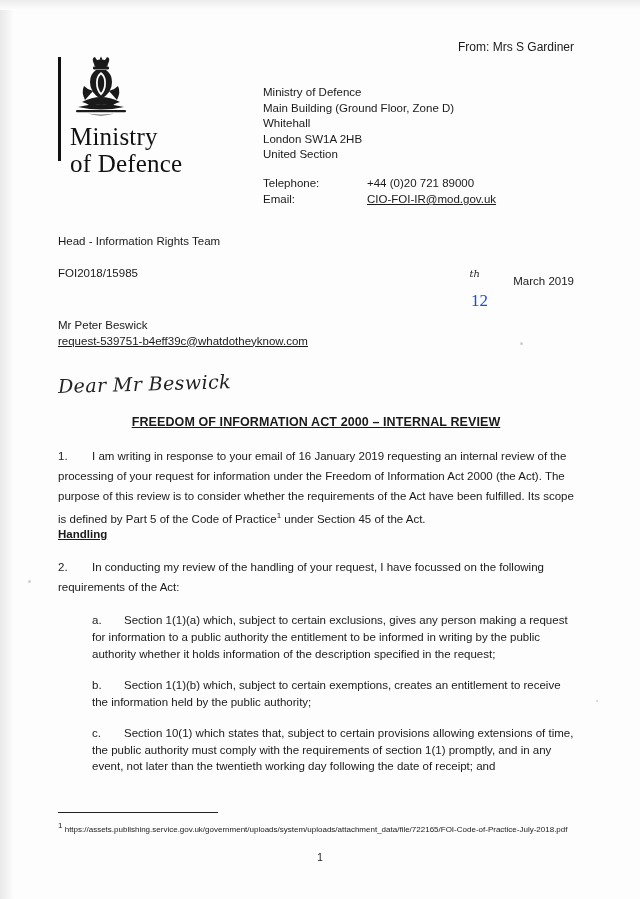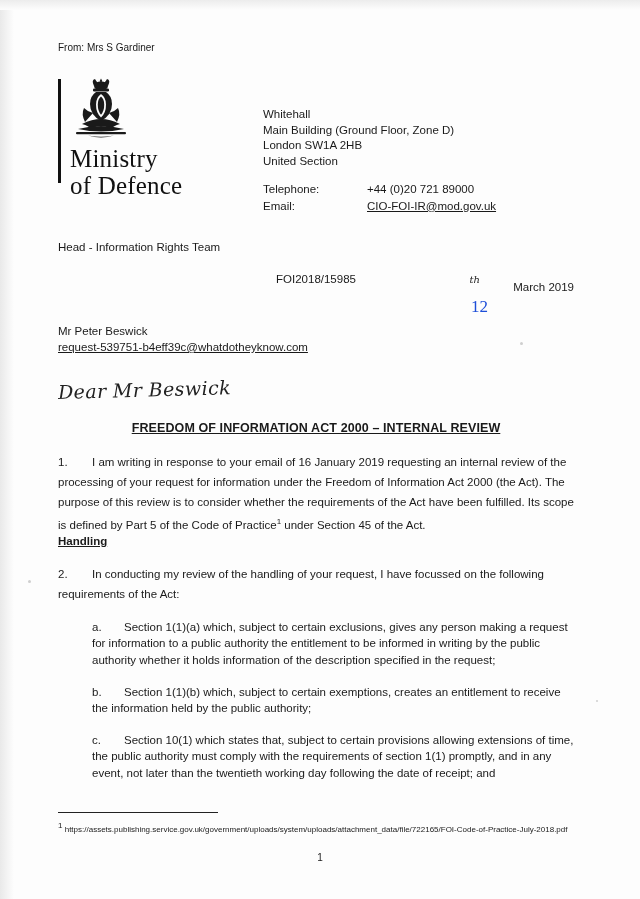--- a/index.html
+++ b/index.html
@@ -37,23 +37,23 @@
     background: linear-gradient(to bottom, #ececec, #fdfdfd);
   }
   .content {
     position: absolute;
     left: 58px;
     top: 40px;
     width: 516px;
   }
 
   .from-line {
-    font-size: 10px;
+    font-size: 12px;
     line-height: 15px;
-    margin-bottom: 22px;
+    text-align: right;
   }
 
   .header-row {
     display: flex;
     align-items: flex-start;
   }
   .logo-block {
     width: 205px;
     flex: 0 0 205px;
     position: relative;
@@ -105,21 +105,20 @@
     color: #1a1a1a;
   }
 
   .team-line {
     margin-top: 26px;
     font-size: 11.5px;
   }
   .ref-line {
     margin-top: 20px;
     font-size: 11.5px;
-    text-align: center;
   }
 
   .date-row {
     position: relative;
     height: 26px;
   }
   .date-handwrite {
     position: absolute;
     right: 86px;
     top: -8px;
@@ -266,22 +265,23 @@
             <path d="M6 52 q23 -6 46 0 q-23 5 -46 0 Z"></path>
             <rect x="4" y="55" width="50" height="2.2" rx="1"></rect>
             <path d="M16 58.5 q13 4 26 0 q-13 2.6 -26 0 Z"></path>
           </g>
         </svg>
         <div class="mod-word">Ministry</div>
         <div class="mod-word">of Defence</div>
       </div>
 
       <div class="address-block">
+        <div class="addr-line">Ministry of Defence</div>
+        <div class="addr-line">Main Building (Ground Floor, Zone D)</div>
         <div class="addr-line">Whitehall</div>
-        <div class="addr-line">Main Building (Ground Floor, Zone D)</div>
         <div class="addr-line">London SW1A 2HB</div>
         <div class="addr-line">United Section</div>
 
         <table class="contact-table">
           <tbody>
               <tr>
             <td class="contact-label">Telephone:</td>
             <td>+44 (0)20 721 89000</td>
           </tr>
           <tr>

